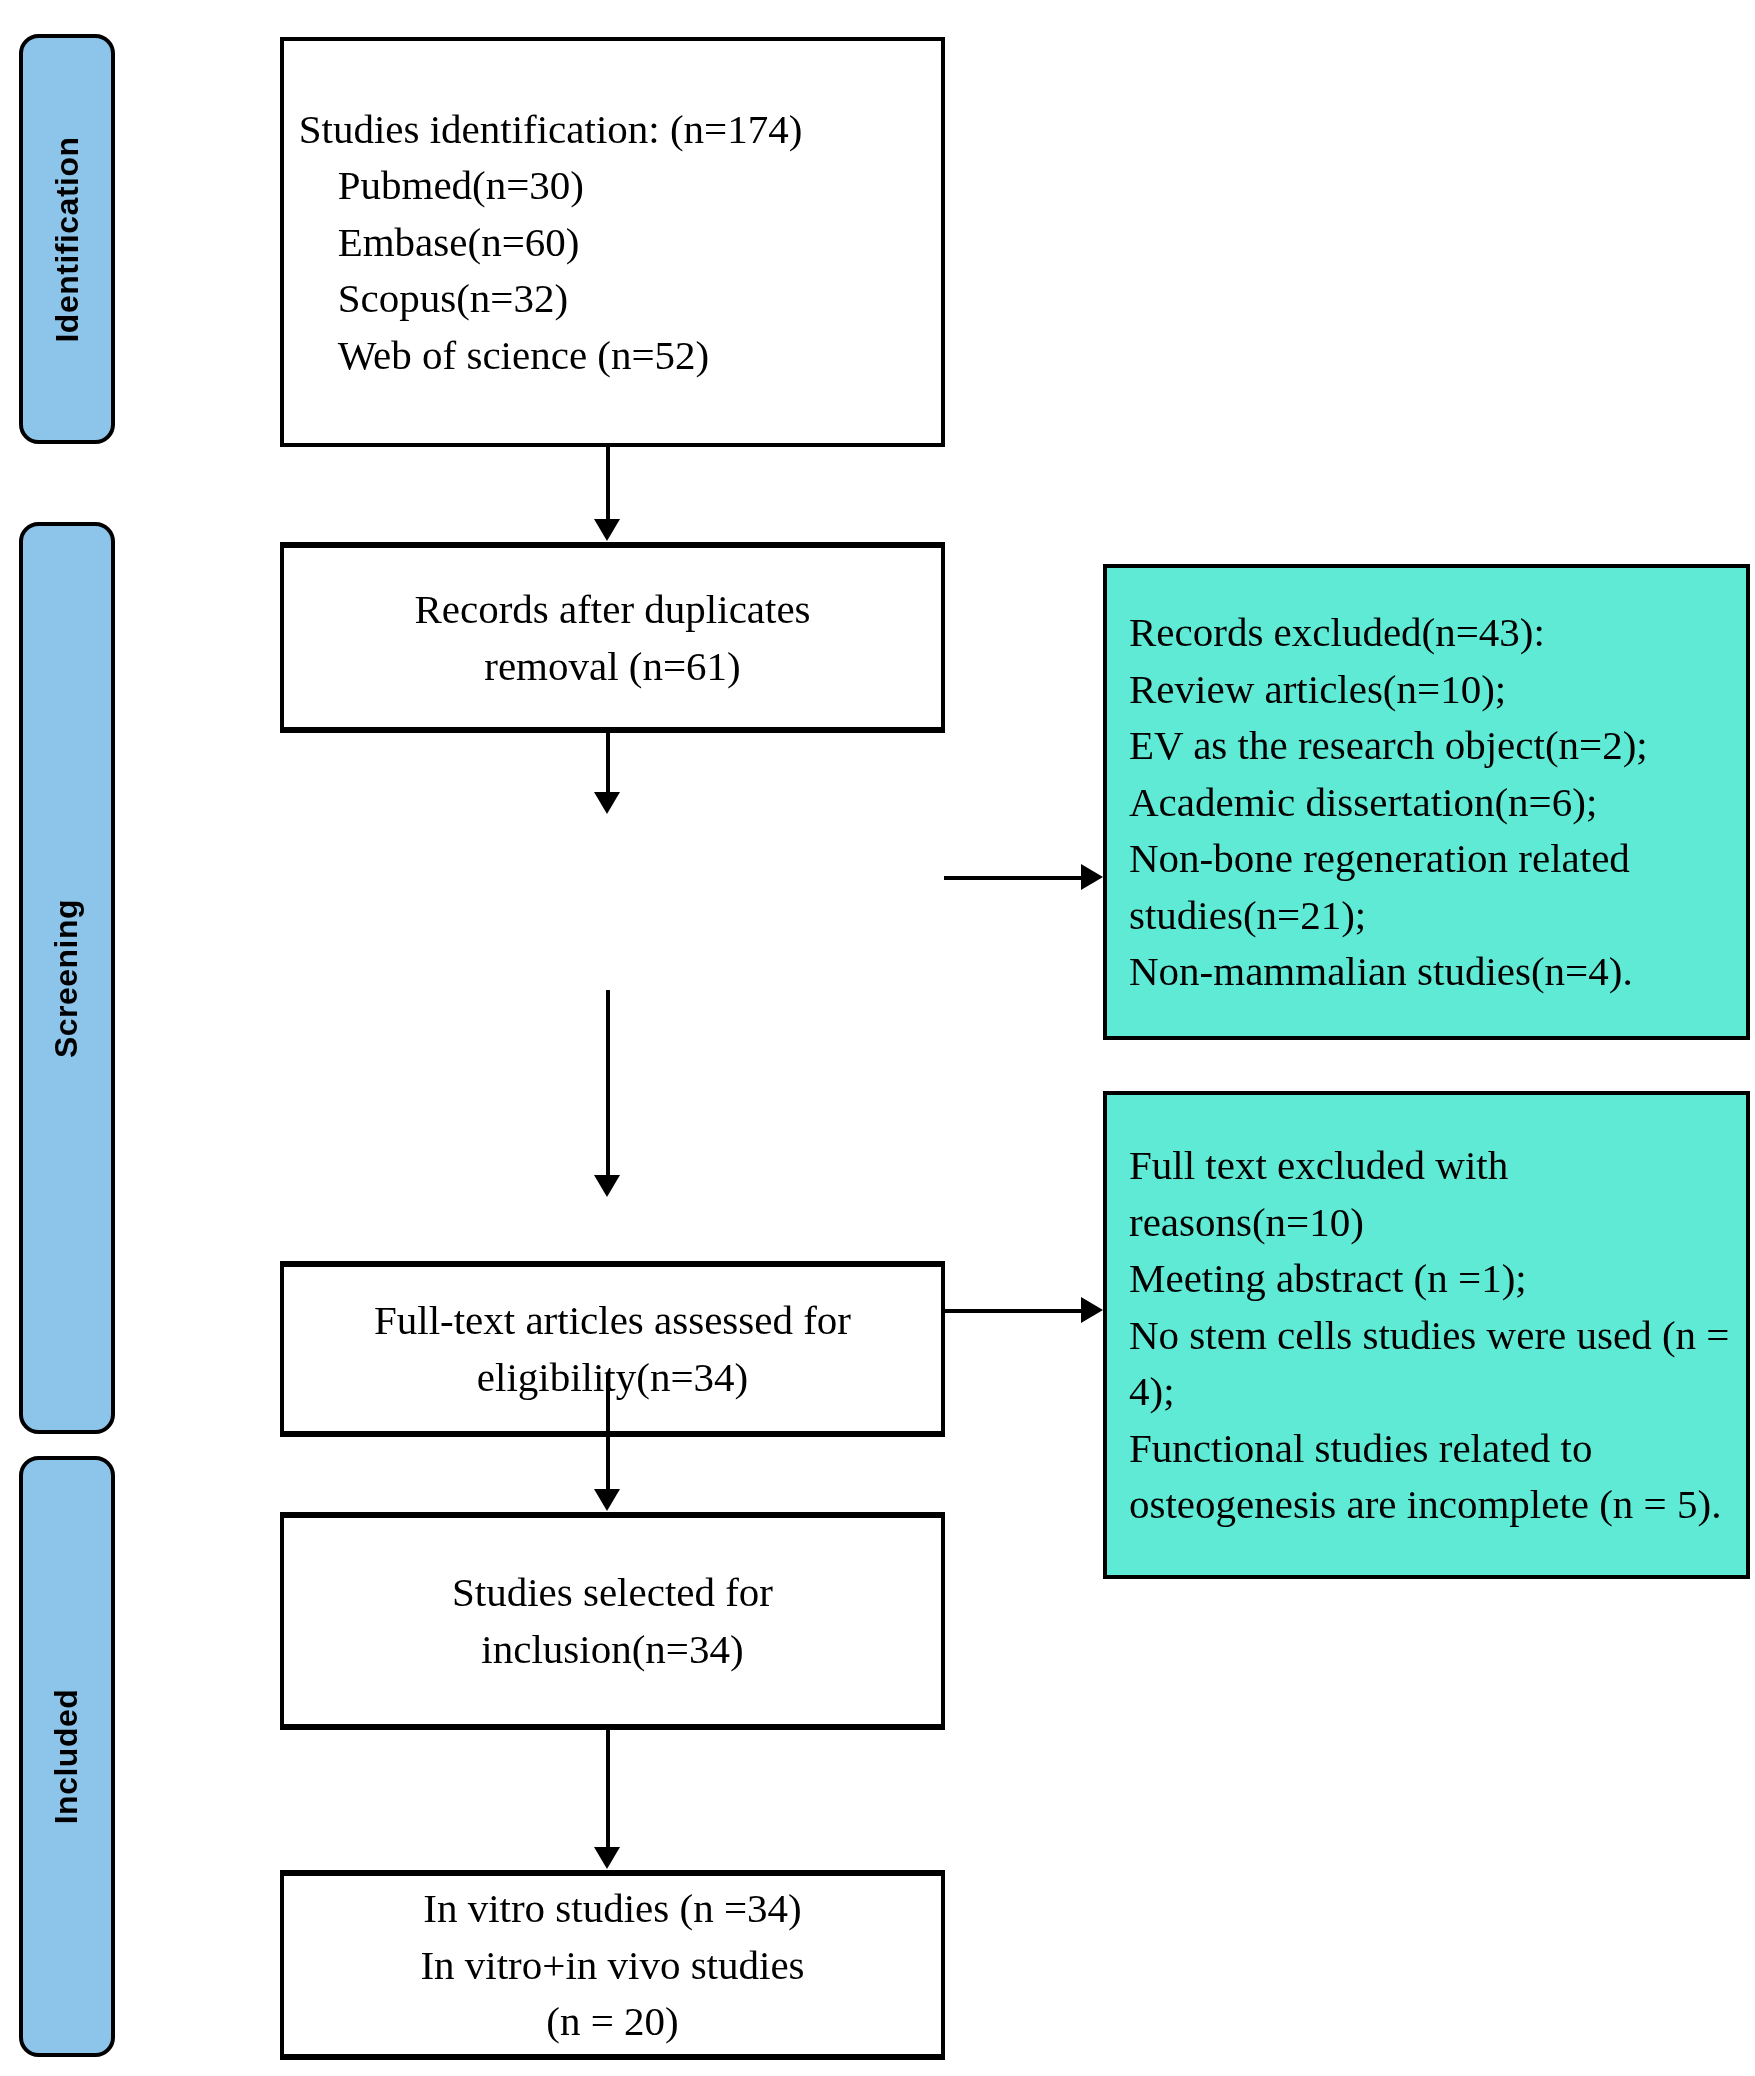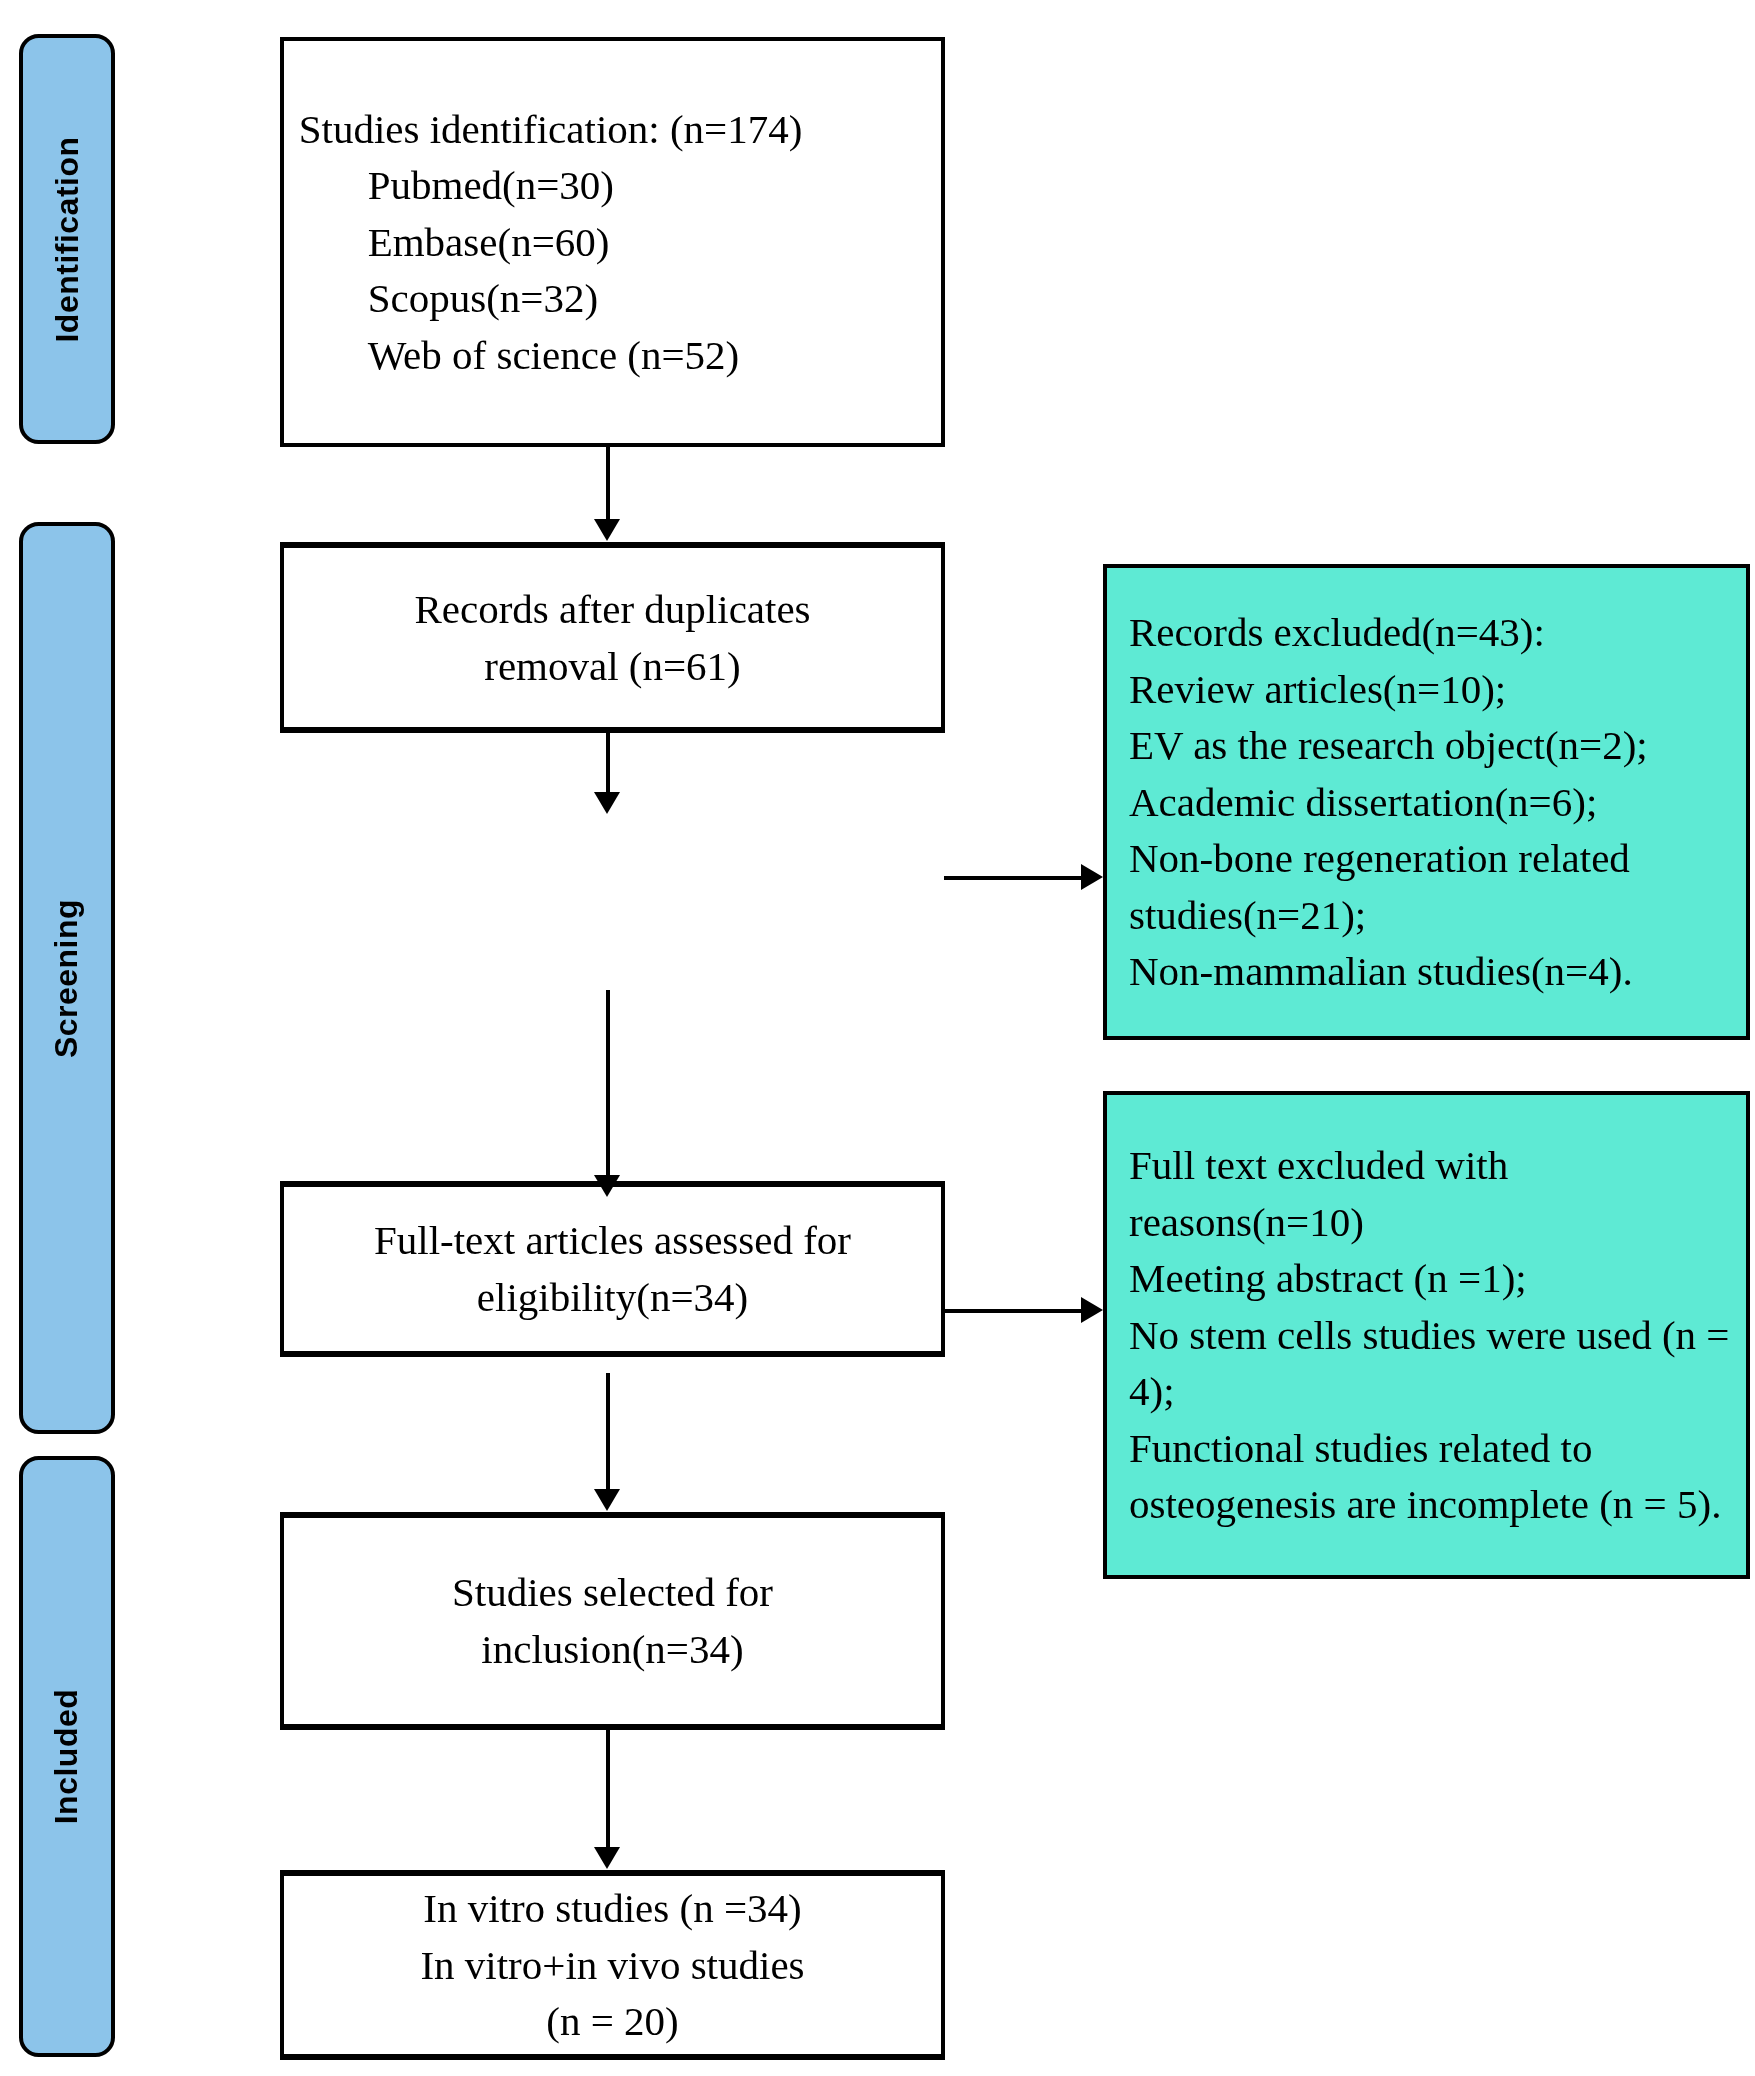--- a/index.html
+++ b/index.html
@@ -51,24 +51,24 @@
     flex-direction: column;
     justify-content: center;
     font-size: 41px;
     line-height: 1.38;
   }
   .flow-box.thick { border-top-width: 6.9px; border-bottom-width: 6.9px; align-items: center; }
   .flow-box.center { text-align: center; }
   .box1 { top: 37px;   height: 410px; padding-left: 14.7px; padding-right: 19px; }
   .box2 { top: 542px; height: 191px; }
   .box3 { top: 814px; height: 176px; }
-  .box4 { top: 1181px; height: 176px; }
+  .box4 { top: 1261px; height: 176px; }
   .box5 { top: 1512px; height: 218px; }
   .box6 { top: 1870px; height: 190px; }
-  .box1 .sub { margin-left: 69px; }
+  .box1 .sub { margin-left: 39px; }
 
   
   .side-box {
     position: absolute;
     left: 1103px;
     width: 647px;
     background: #5eead4;
     border: 4.4px solid #000000;
     box-sizing: border-box;
     display: flex;

